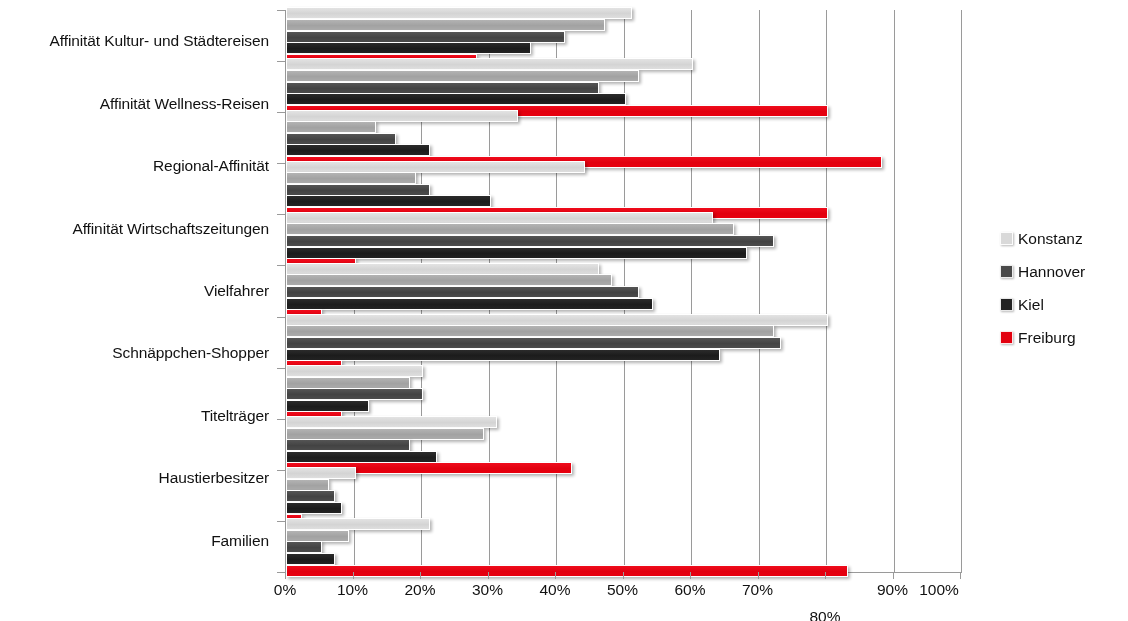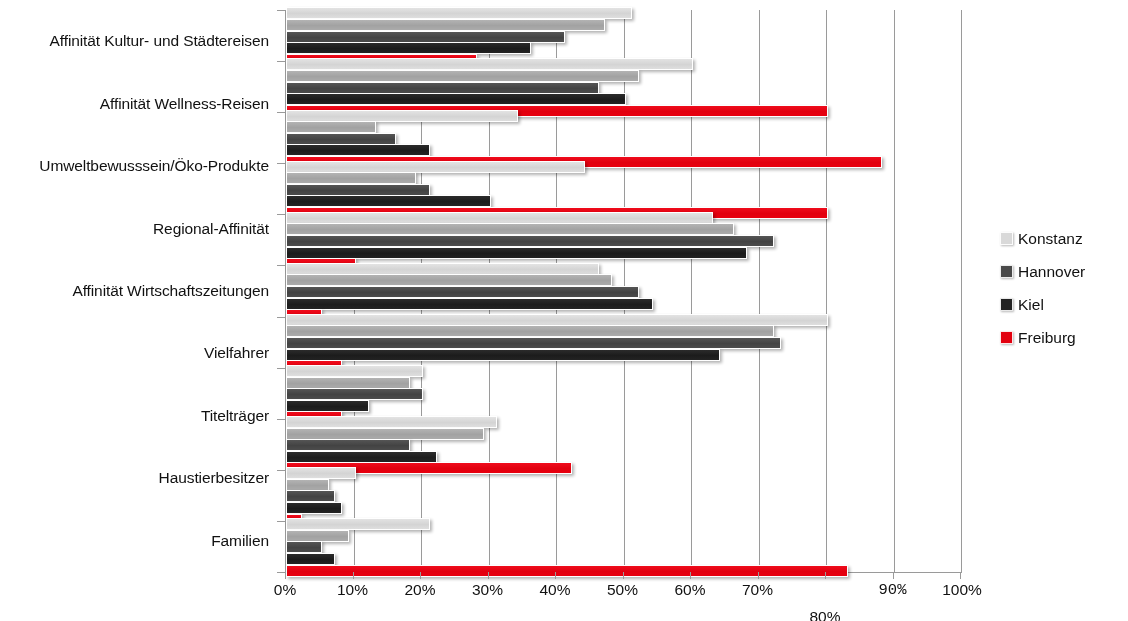--- a/index.html
+++ b/index.html
@@ -151,24 +151,24 @@
   }
 </style>
 </head>
 <body>
 
 <div id="chart-root">
 
   <div id="category-axis">
       <div class="cat-label">Affinität Kultur- und Städtereisen</div>
       <div class="cat-label">Affinität Wellness-Reisen</div>
-      <div class="cat-label">Umweltbewusssein/Öko-Produkte</div>
       <div class="cat-label">Regional-Affinität</div>
       <div class="cat-label">Affinität Wirtschaftszeitungen</div>
       <div class="cat-label">Vielfahrer</div>
+      <div class="cat-label">Schnäppchen-Shopper</div>
       <div class="cat-label">Titelträger</div>
       <div class="cat-label">Haustierbesitzer</div>
       <div class="cat-label">Familien</div>
     </div>
 
   <div id="plot-area">
     <div id="gridlines">
         <div class="gridline" style="left: 67.5px;"></div>
         <div class="gridline" style="left: 135px;"></div>
         <div class="gridline" style="left: 202.5px;"></div>
@@ -274,23 +274,23 @@
       <div class="vlabel" style="left: 270px;">40%</div>
       <div class="vtick" style="left: 337.5px;"></div>
       <div class="vlabel" style="left: 337.5px;">50%</div>
       <div class="vtick" style="left: 405px;"></div>
       <div class="vlabel" style="left: 405px;">60%</div>
       <div class="vtick" style="left: 472.5px;"></div>
       <div class="vlabel" style="left: 472.5px;">70%</div>
       <div class="vtick" style="left: 540px;"></div>
       <div class="vlabel" style="left: 540px; margin-top: 27px;">80%</div>
       <div class="vtick" style="left: 607.5px;"></div>
-      <div class="vlabel" style="left: 607.5px; font-family: Liberation Mono, monospace;">90%</div>
+      <div class="vlabel" style="left: 607.5px;">90%</div>
       <div class="vtick" style="left: 675px;"></div>
-      <div class="vlabel" style="left: 677px;">100%</div>
+      <div class="vlabel" style="left: 654px;">100%</div>
     </div>
 
   <div id="legend">
       <div class="legend-item">
         <span class="legend-swatch" style="background: rgb(217, 217, 217);"></span>
         <span class="legend-label">Konstanz</span>
       </div>
       <div class="legend-item">
         <span class="legend-swatch" style="background: rgb(74, 74, 74);"></span>
         <span class="legend-label">Hannover</span>

